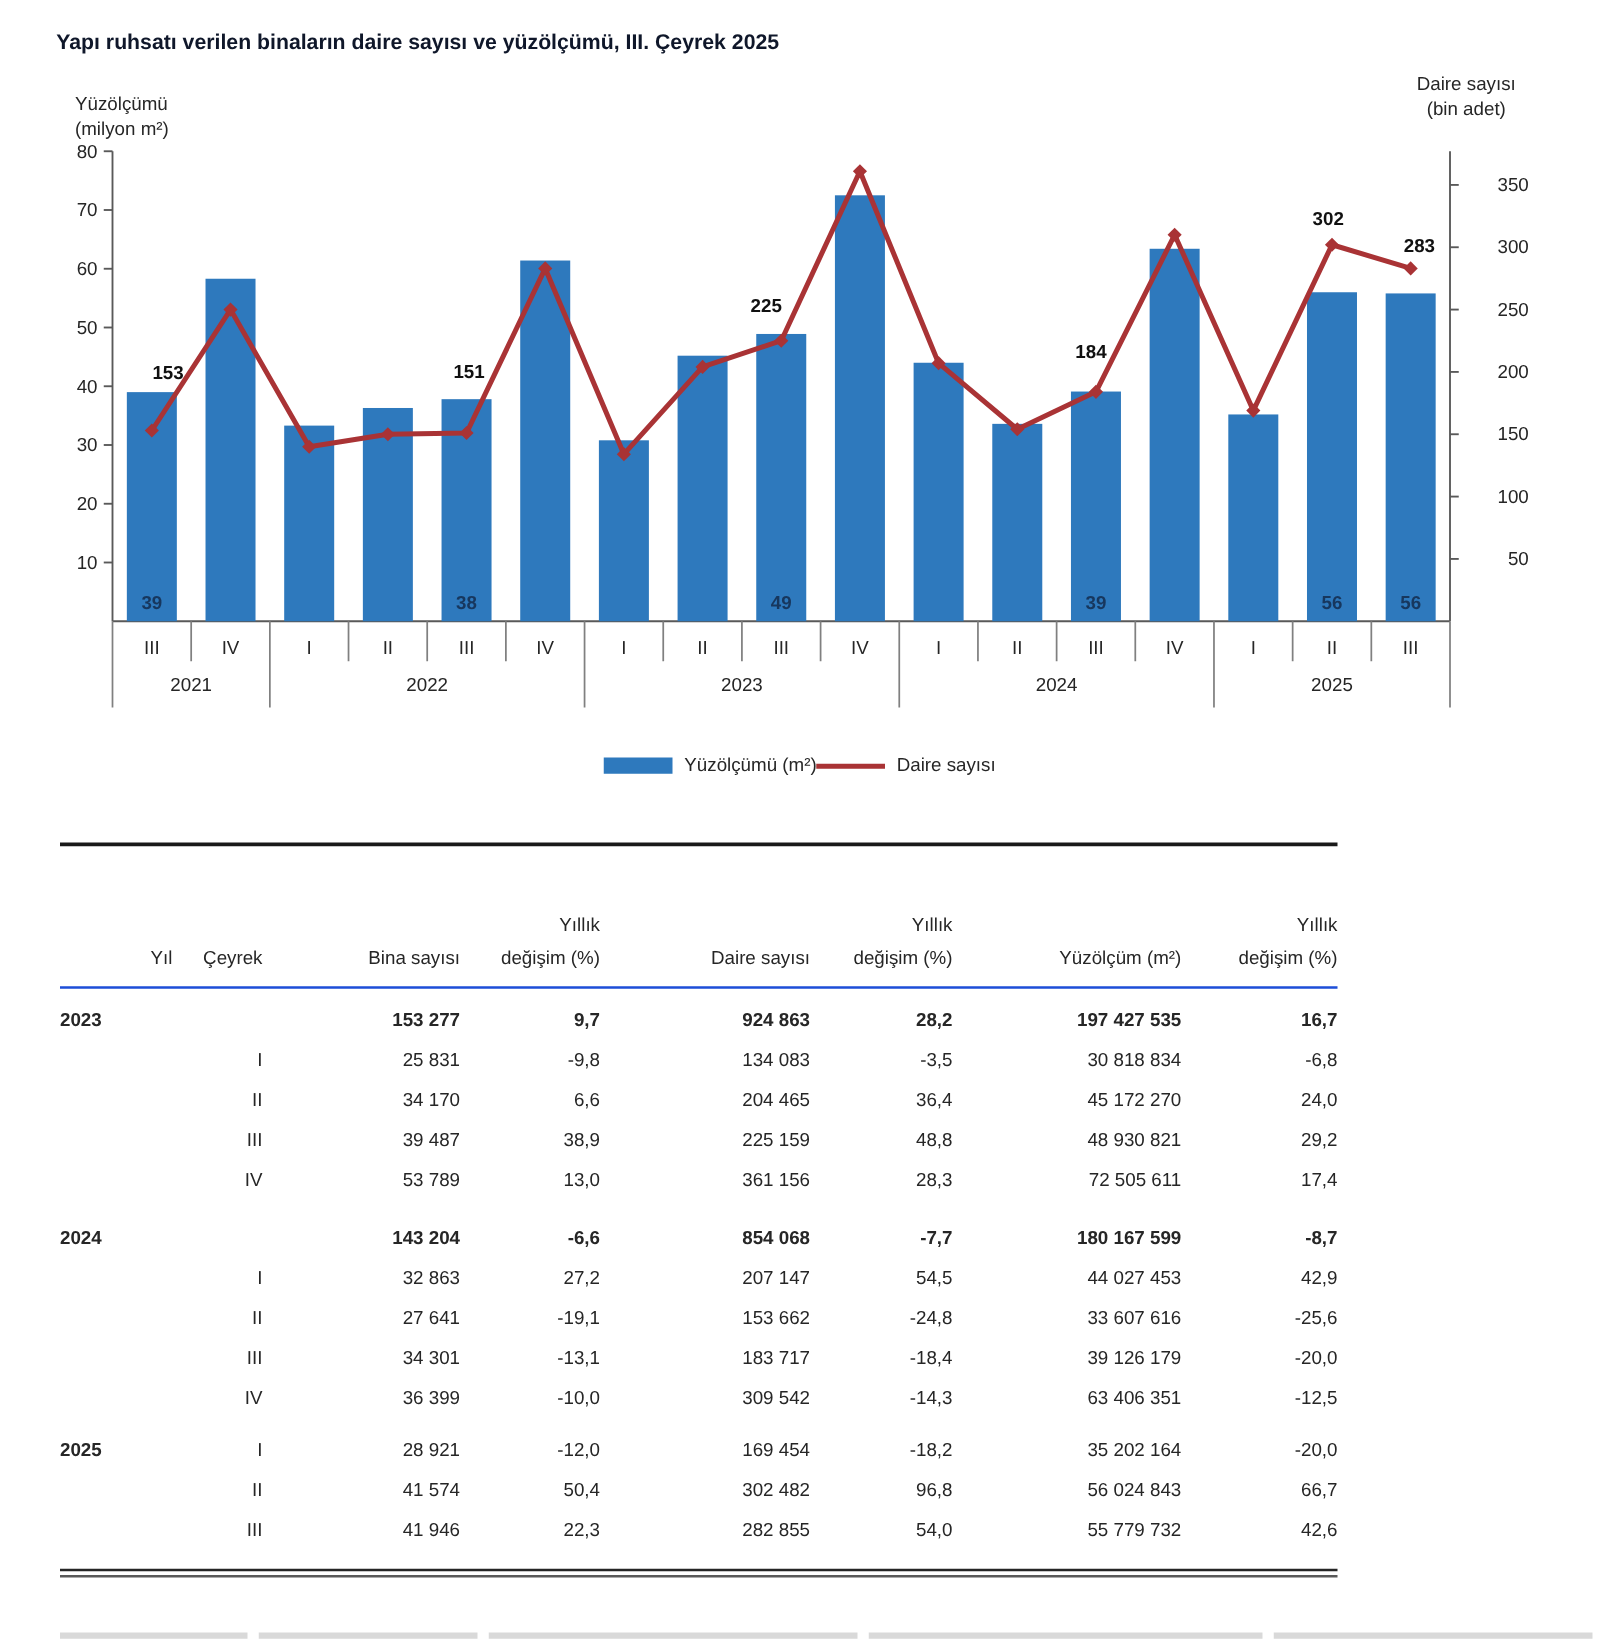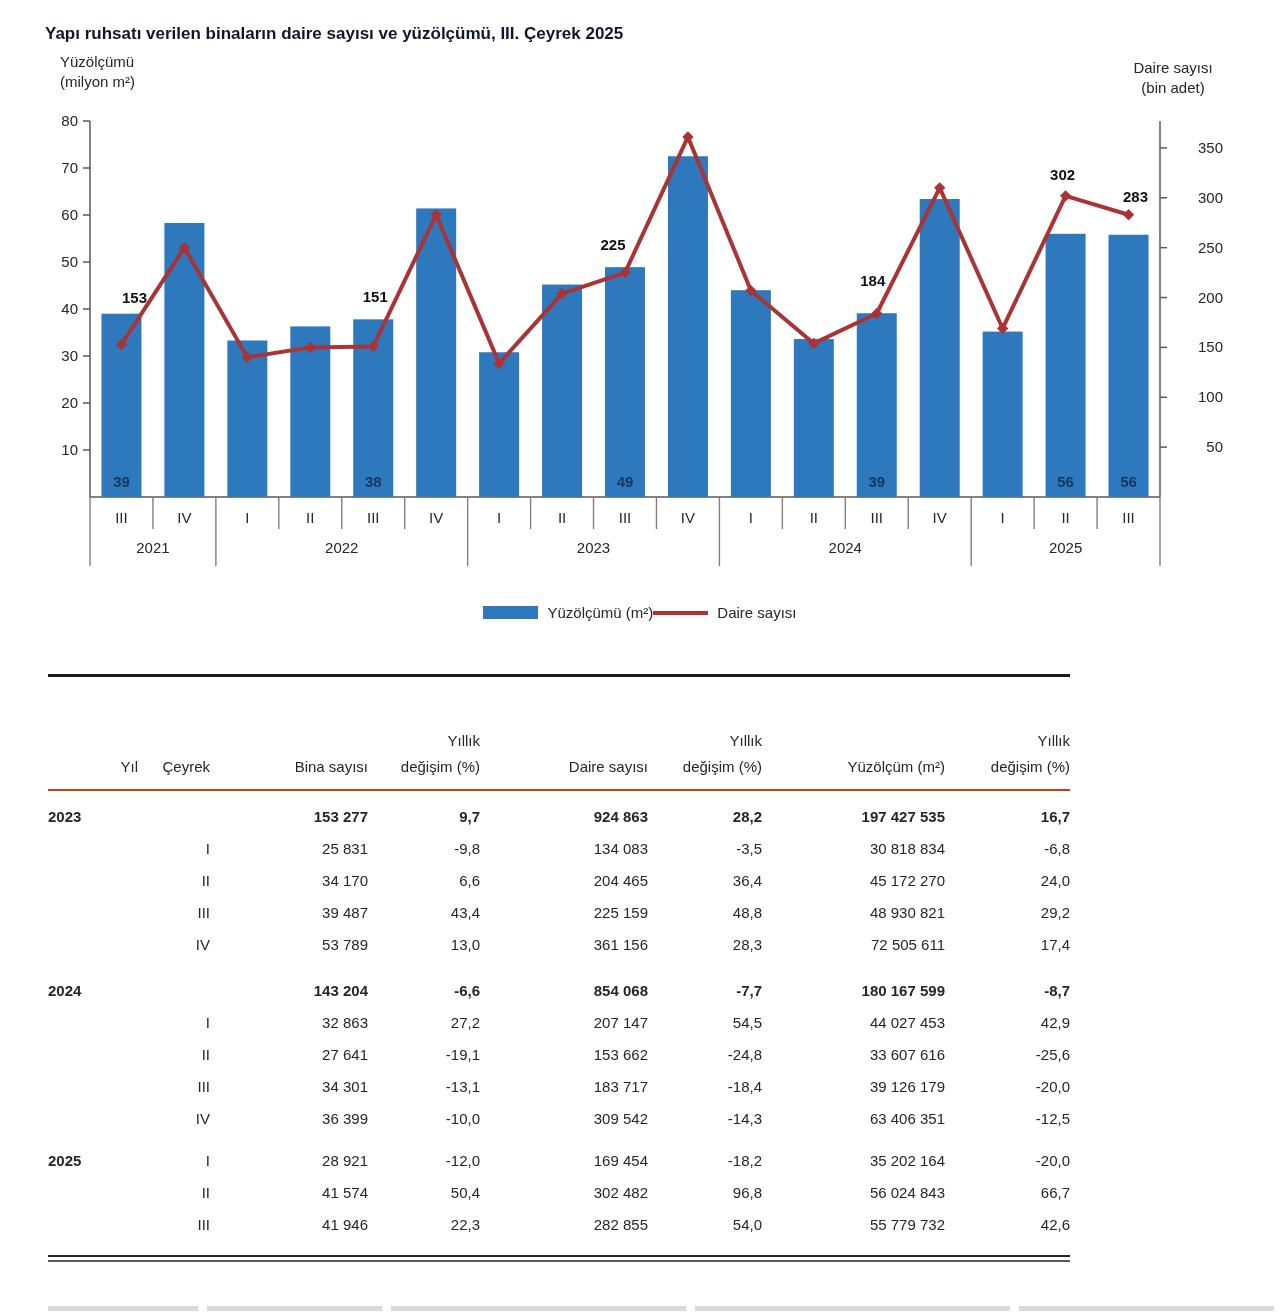--- a/index.html
+++ b/index.html
@@ -1,37 +1,37 @@
 <!DOCTYPE html>
 <html><head>
 <meta charset="utf-8">
 <style>
   html,body{margin:0;padding:0}
   body{width:1280px;height:1313px;background:#ffffff;position:relative;overflow:hidden;
        font-family:"Liberation Sans",sans-serif;color:#262626;}
   .chart-title{position:absolute;left:45px;top:24px;font-size:17px;font-weight:bold;color:#0f172a;}
   .axis-title{position:absolute;font-size:15px;line-height:20px;color:#262626;}
-  #left-axis-title{left:60px;top:52px;}
+  #left-axis-title{left:60px;top:74px;}
   #right-axis-title{left:1112px;top:58px;width:122px;text-align:center;}
   #chart-svg{position:absolute;left:0;top:0;}
   #chart-svg text{font-family:"Liberation Sans",sans-serif;font-size:15px;fill:#262626;}
   #chart-svg .axis{stroke:#595959;stroke-width:1.5;}
   #chart-svg .sep{stroke:#808080;stroke-width:1.4;}
   #chart-svg .barlbl{fill:#17375E;font-weight:bold;}
   #chart-svg .ptlbl{fill:#111;font-weight:600;}
   .legend{position:absolute;top:604px;left:0;width:1280px;display:flex;justify-content:center;
           align-items:center;font-size:15px;}
   .legend-item{display:flex;align-items:center;gap:9px;}
   .sw-bar{display:inline-block;width:55px;height:13px;}
   .sw-line{display:inline-block;width:55px;height:4px;}
   .table-area{position:absolute;left:48px;top:660px;width:1022px;}
   .table-title{padding-top:12px;font-size:16px;font-weight:bold;color:#111;}
   .rule-top{height:3px;background:#1a1a1a;margin-top:14px;}
   #thead{display:grid;grid-template-columns:90px 72px 158px 112px 168px 114px 183px 125px;
-         margin-top:52px;padding-bottom:8px;border-bottom:2px solid #c2410c;font-size:15px;}
+         margin-top:52px;padding-bottom:8px;border-bottom:2px solid #1d4ed8;font-size:15px;}
   #thead .hc{height:24px;line-height:24px;}
   #thead .hc2{height:28px;line-height:28px;text-align:right;}
   #tbody{padding-top:10px;font-size:15px;}
   .trow{display:grid;grid-template-columns:90px 72px 158px 112px 168px 114px 183px 125px;
         height:32px;line-height:32px;}
   .trow.gaplg{margin-top:14px;}
   .trow.gapsm{margin-top:10px;}
   .bold{font-weight:bold;}
   .num{text-align:right;}
   .yr{text-align:left;}
@@ -236,21 +236,21 @@
         <div class="num">6,6</div>
         <div class="num">204 465</div>
         <div class="num">36,4</div>
         <div class="num">45 172 270</div>
         <div class="num">24,0</div>
       </div>
       <div class="trow">
         <div class="yr"></div>
         <div class="num">III</div>
         <div class="num">39 487</div>
-        <div class="num">43,4</div>
+        <div class="num">38,9</div>
         <div class="num">225 159</div>
         <div class="num">48,8</div>
         <div class="num">48 930 821</div>
         <div class="num">29,2</div>
       </div>
       <div class="trow">
         <div class="yr"></div>
         <div class="num">IV</div>
         <div class="num">53 789</div>
         <div class="num">13,0</div>

